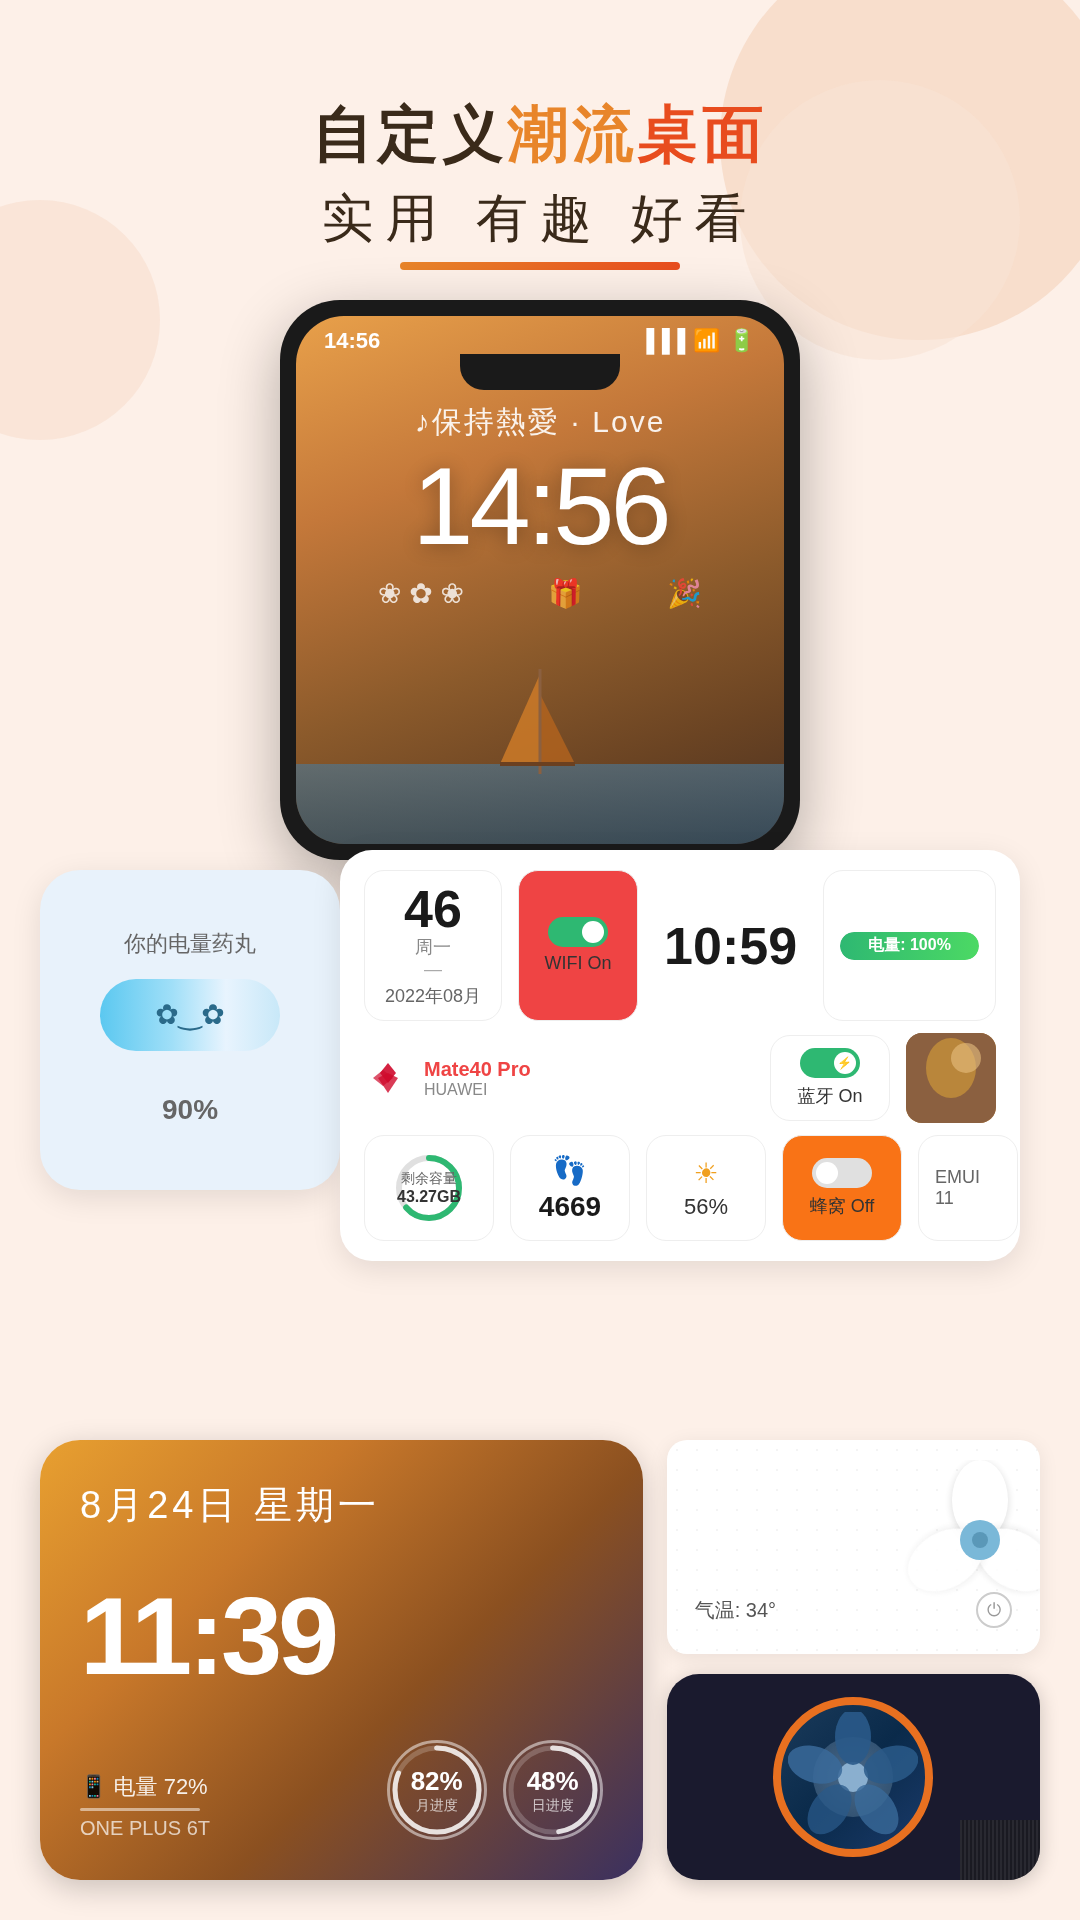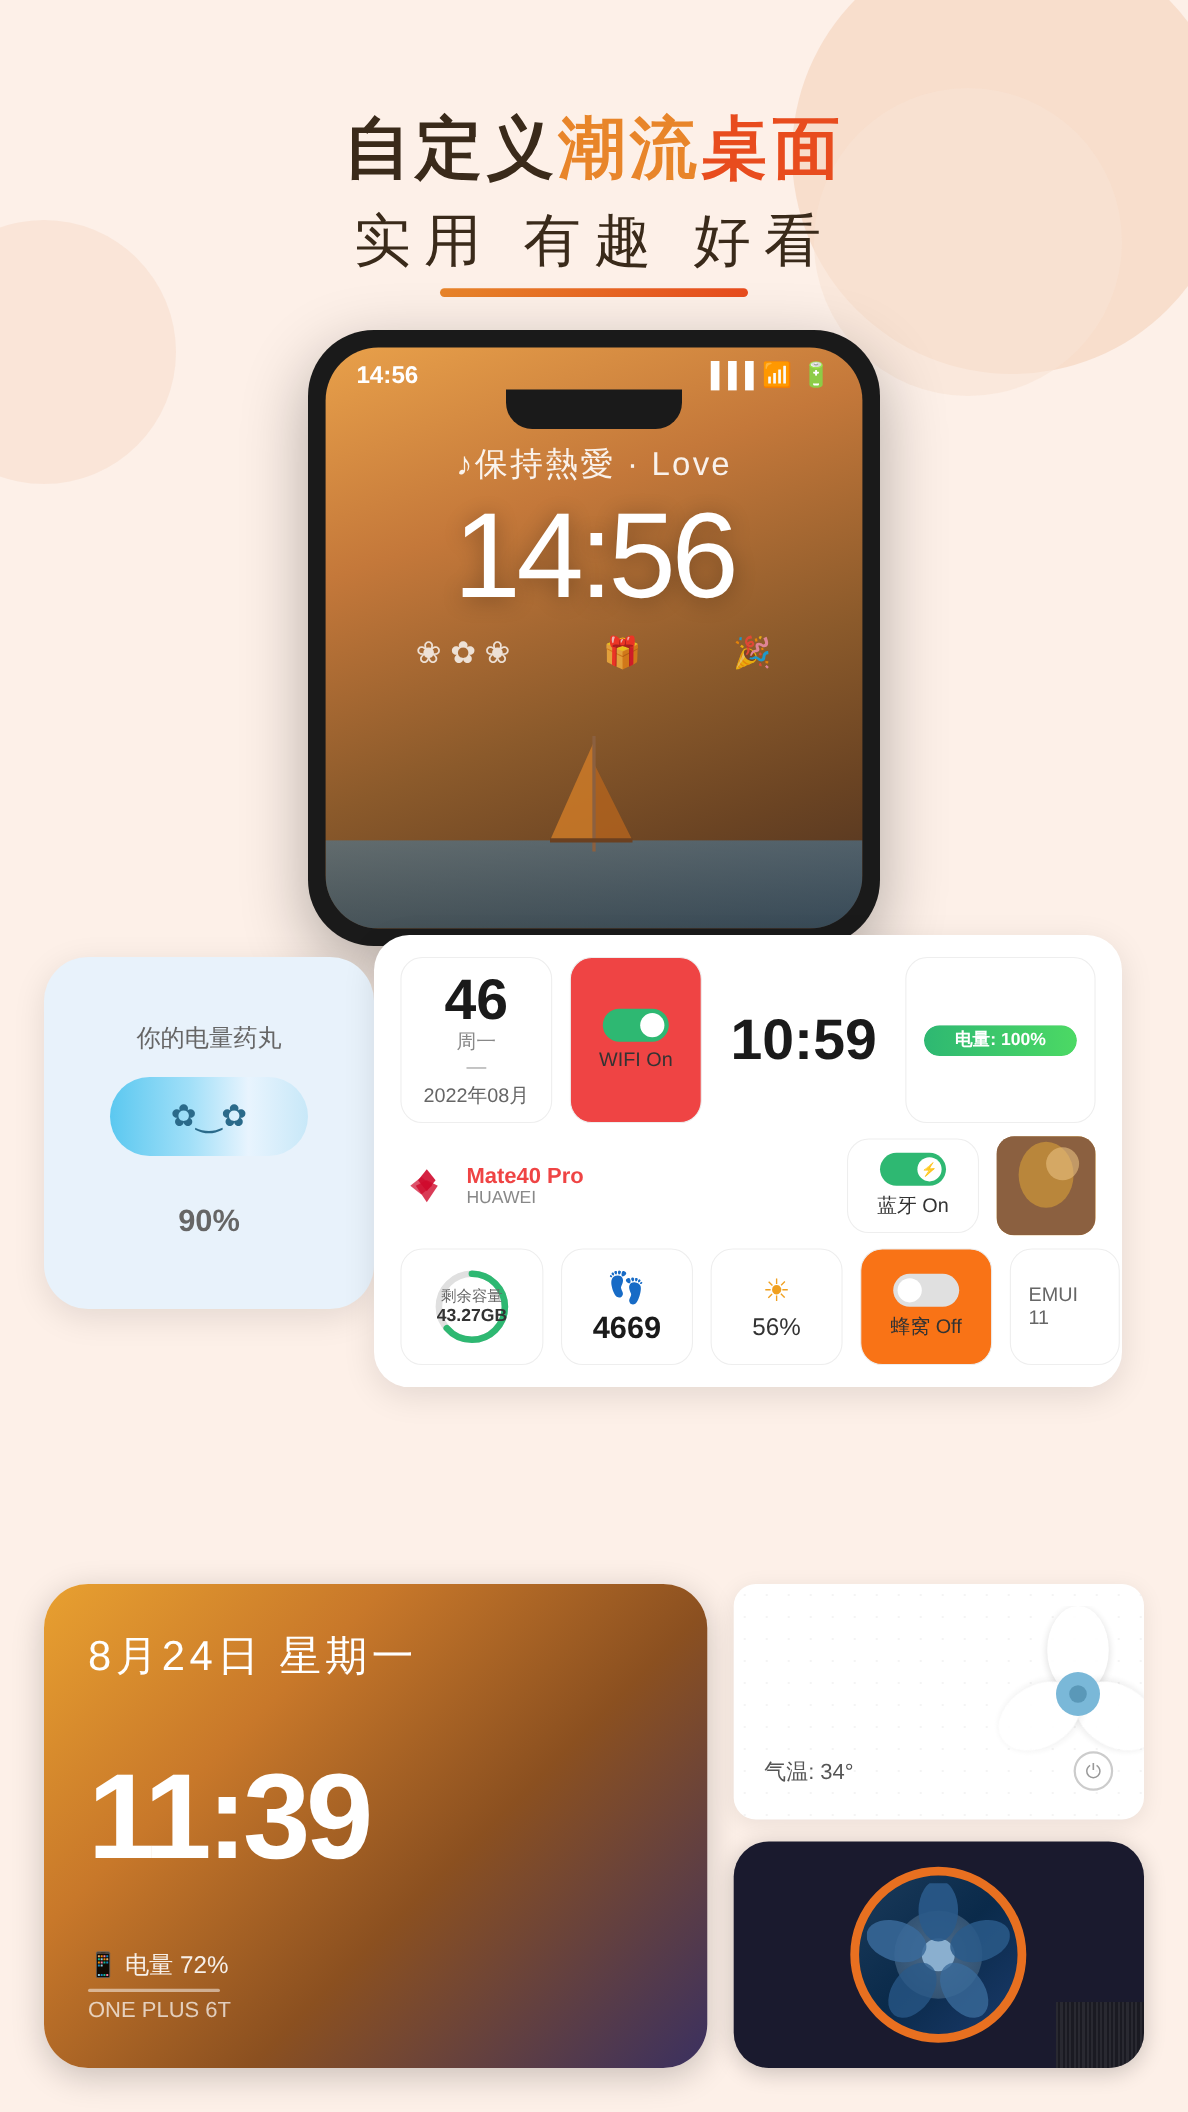--- a/index.html
+++ b/index.html
@@ -842,20 +842,42 @@
     <div class="dt-time">11:39</div>
     <div class="dt-bottom">
       <div class="dt-device-info">
         <div class="dt-battery-line">
           <span>📱</span>
           <span>电量 72%</span>
         </div>
         <div class="dt-divider"></div>
         <div class="dt-device-name">ONE PLUS 6T</div>
       </div>
+      <div class="dt-circles">
+        <div class="dt-circle">
+          <svg width="100" height="100" viewBox="0 0 100 100" style="position:absolute;">
+            <circle cx="50" cy="50" r="42" fill="none" stroke="rgba(255,255,255,0.2)" stroke-width="5"></circle>
+            <circle cx="50" cy="50" r="42" fill="none" stroke="rgba(255,255,255,0.8)" stroke-width="5" stroke-dasharray="215 48" stroke-linecap="round" transform="rotate(-90 50 50)"></circle>
+          </svg>
+          <div style="position:relative;z-index:2;text-align:center;">
+            <div class="dt-circle-val">82%</div>
+            <div class="dt-circle-label">月进度</div>
+          </div>
+        </div>
+        <div class="dt-circle" style="position:relative;">
+          <svg width="100" height="100" viewBox="0 0 100 100" style="position:absolute;">
+            <circle cx="50" cy="50" r="42" fill="none" stroke="rgba(255,255,255,0.2)" stroke-width="5"></circle>
+            <circle cx="50" cy="50" r="42" fill="none" stroke="rgba(255,255,255,0.8)" stroke-width="5" stroke-dasharray="126 137" stroke-linecap="round" transform="rotate(-90 50 50)"></circle>
+          </svg>
+          <div style="position:relative;z-index:2;text-align:center;">
+            <div class="dt-circle-val">48%</div>
+            <div class="dt-circle-label">日进度</div>
+          </div>
+        </div>
+      </div>
     </div>
   </div>
 
   <div class="right-widgets">
 
     <div class="widget-fan">
       <div class="fan-grid-bg"></div>
       <div class="fan-body">
         <svg width="160" height="160" viewBox="0 0 160 160">
 

